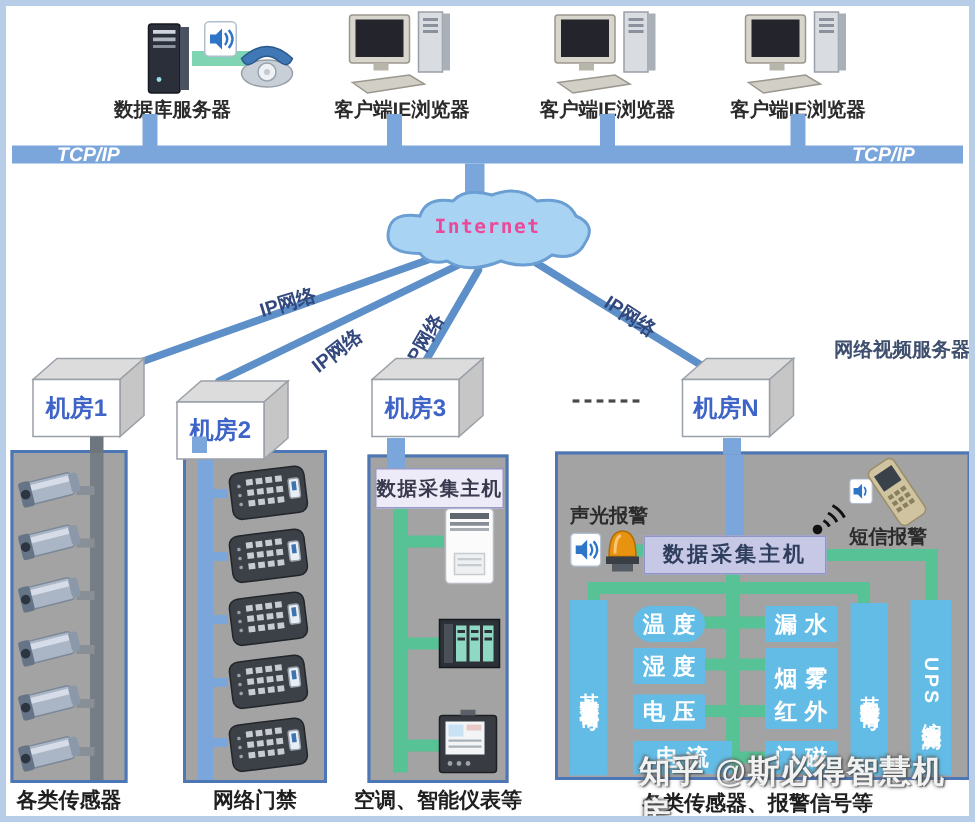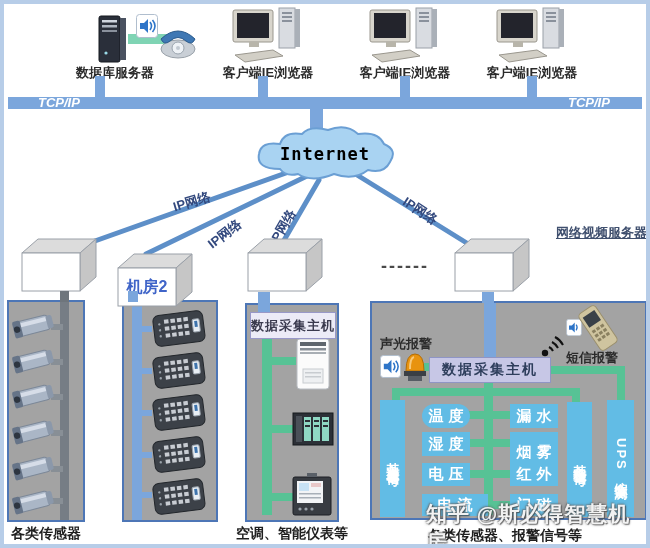--- a/index.html
+++ b/index.html
@@ -5,21 +5,21 @@
   html,body{margin:0;padding:0;background:#fff;}
   #canvas{position:relative;width:650px;height:548px;background:#ffffff;overflow:hidden;
           font-family:"Liberation Sans","DejaVu Sans",sans-serif;}
   .abs{position:absolute;}
   .frame{position:absolute;inset:0;border:4px solid #b7cde8;pointer-events:none;z-index:60;}
   
   .bus-bar{background:#7ba6dc;}
   .tcp-label{color:#ffffff;font-size:13px;font-weight:bold;font-style:italic;line-height:13px;}
   .dev-label{color:#2b2b2b;font-size:13px;font-weight:bold;text-align:center;}
   
-  .internet-text{color:#000000;font-size:17px;font-weight:bold;
+  .internet-text{color:#ec4899;font-size:13px;font-weight:bold;
                  font-family:"DejaVu Sans Mono","Liberation Mono",monospace;letter-spacing:1px;text-align:center;}
   .ip-label{color:#33497e;font-size:13px;font-weight:bold;text-align:center;width:64px;}
   .nvs-label{color:#3f4f6e;font-size:13px;font-weight:bold;}
   
   .cube{width:78px;height:56px;z-index:3;}
   .cube-label{position:absolute;left:1px;top:15px;width:58px;height:38px;display:flex;
               align-items:center;justify-content:center;color:#3f64c8;font-size:16px;font-weight:bold;}
   .dashes{color:#4a4a4a;font-size:18px;font-weight:bold;letter-spacing:2px;text-align:center;}
   
   .panel{border:2px solid #4d76b6;background:#a3a3a3;z-index:2;}
@@ -127,51 +127,54 @@
   <svg class="abs" style="left:250px;top:123px;z-index:4;" width="150" height="64" viewBox="0 0 150 64">
     <path d="M30 46 Q6 46 9 31 Q11 18 30 21 Q34 8 52 11 Q60 2 78 7 Q96 0 108 11 Q128 8 134 21 Q148 27 140 39 Q134 51 118 47 Q104 58 84 51 Q62 60 48 51 Q36 54 30 46 Z" fill="#a9d3f2" stroke="#6b9fd4" stroke-width="2"></path>
   </svg>
   <div class="abs internet-text" style="left:262px;top:144px;width:126px;z-index:5;">Internet</div>
 
   <div class="abs ip-label" style="left:160px;top:193px;transform:rotate(-17deg);z-index:2;">IP网络</div>
   <div class="abs ip-label" style="left:193px;top:225px;transform:rotate(-38deg);z-index:2;">IP网络</div>
   <div class="abs ip-label" style="left:251px;top:218px;transform:rotate(-60deg);z-index:2;">IP网络</div>
   <div class="abs ip-label" style="left:388px;top:202px;transform:rotate(33deg);z-index:2;">IP网络</div>
 
-  <div class="abs nvs-label" style="left:556px;top:224px;z-index:2;text-decoration:underline;">网络视频服务器</div>
+  <div class="abs nvs-label" style="left:556px;top:224px;z-index:2;">网络视频服务器</div>
 
   <div class="abs cube" style="left:21px;top:238px;">
     <svg width="78" height="56" viewBox="0 0 78 56">
       <polygon points="1,15 17,1 75,1 59,15" fill="#dcdcdc" stroke="#9aa0a8"></polygon>
       <polygon points="59,15 75,1 75,39 59,53" fill="#c6c6c6" stroke="#9aa0a8"></polygon>
       <rect x="1" y="15" width="58" height="38" fill="#ffffff" stroke="#9aa0a8"></rect>
     </svg>
+    <div class="cube-label">机房1</div>
   </div>
   <div class="abs cube" style="left:117px;top:253px;">
     <svg width="78" height="56" viewBox="0 0 78 56">
       <polygon points="1,15 17,1 75,1 59,15" fill="#dcdcdc" stroke="#9aa0a8"></polygon>
       <polygon points="59,15 75,1 75,39 59,53" fill="#c6c6c6" stroke="#9aa0a8"></polygon>
       <rect x="1" y="15" width="58" height="38" fill="#ffffff" stroke="#9aa0a8"></rect>
     </svg>
     <div class="cube-label">机房2</div>
   </div>
   <div class="abs cube" style="left:247px;top:238px;">
     <svg width="78" height="56" viewBox="0 0 78 56">
       <polygon points="1,15 17,1 75,1 59,15" fill="#dcdcdc" stroke="#9aa0a8"></polygon>
       <polygon points="59,15 75,1 75,39 59,53" fill="#c6c6c6" stroke="#9aa0a8"></polygon>
       <rect x="1" y="15" width="58" height="38" fill="#ffffff" stroke="#9aa0a8"></rect>
     </svg>
+    <div class="cube-label">机房3</div>
   </div>
   <div class="abs dashes" style="left:365px;top:256px;width:80px;z-index:2;">------</div>
   <div class="abs cube" style="left:454px;top:238px;">
     <svg width="78" height="56" viewBox="0 0 78 56">
       <polygon points="1,15 17,1 75,1 59,15" fill="#dcdcdc" stroke="#9aa0a8"></polygon>
       <polygon points="59,15 75,1 75,39 59,53" fill="#c6c6c6" stroke="#9aa0a8"></polygon>
       <rect x="1" y="15" width="58" height="38" fill="#ffffff" stroke="#9aa0a8"></rect>
     </svg>
+    <div class="cube-label">机房N</div>
   </div>
 
   <div class="abs" style="left:60px;top:291px;width:9px;height:11px;background:#6e757c;z-index:3;"></div>
   <div class="abs bluestub" style="left:128px;top:291px;width:10px;height:11px;z-index:3;"></div>
   <div class="abs bluestub" style="left:258px;top:292px;width:12px;height:20px;z-index:3;"></div>
   <div class="abs bluestub" style="left:482px;top:292px;width:12px;height:11px;z-index:3;"></div>
 
   <div class="abs panel" style="left:7px;top:300px;width:74px;height:218px;">
     <div class="abs" style="left:51px;top:0;width:9px;height:218px;background:#767d85;"></div>
     <div class="abs" style="left:42px;top:22px;width:12px;height:6px;background:#888f96;"></div>
@@ -358,20 +361,21 @@
             <rect x="15" y="22" width="4.5" height="4"></rect>
             <rect x="21.5" y="22" width="4.5" height="4"></rect>
             <rect x="28" y="22" width="4.5" height="4"></rect>
             <rect x="34.5" y="22" width="4.5" height="4"></rect>
           </g>
           <rect x="43" y="11" width="7" height="13" rx="1.5" fill="#e8eef4" stroke="#99a2ac"></rect>
           <rect x="45" y="13" width="3" height="6" fill="#3e74ad"></rect>
         </g>
       </svg>
   </div>
+  <div class="abs bottom-label" style="left:120px;top:525px;width:100px;">网络门禁</div>
 
   <div class="abs panel" style="left:245px;top:303px;width:90px;height:215px;">
     <div class="abs green" style="left:15px;top:26px;width:10px;height:184px;"></div>
     <div class="abs green" style="left:25px;top:52px;width:24px;height:8px;"></div>
     <div class="abs green" style="left:25px;top:120px;width:24px;height:8px;"></div>
     <div class="abs green" style="left:25px;top:188px;width:24px;height:8px;"></div>
     <div class="abs host-box3" style="left:3px;top:7px;width:84px;height:25px;z-index:4;">数据采集主机</div>
     <svg class="abs" style="left:46px;top:32px;" width="40" height="54" viewBox="0 0 40 54">
       <rect x="4" y="2" width="32" height="50" rx="3" fill="#fbfbfb" stroke="#b8bcc2"></rect>
       <rect x="7" y="5" width="26" height="4" fill="#5f666d"></rect>

